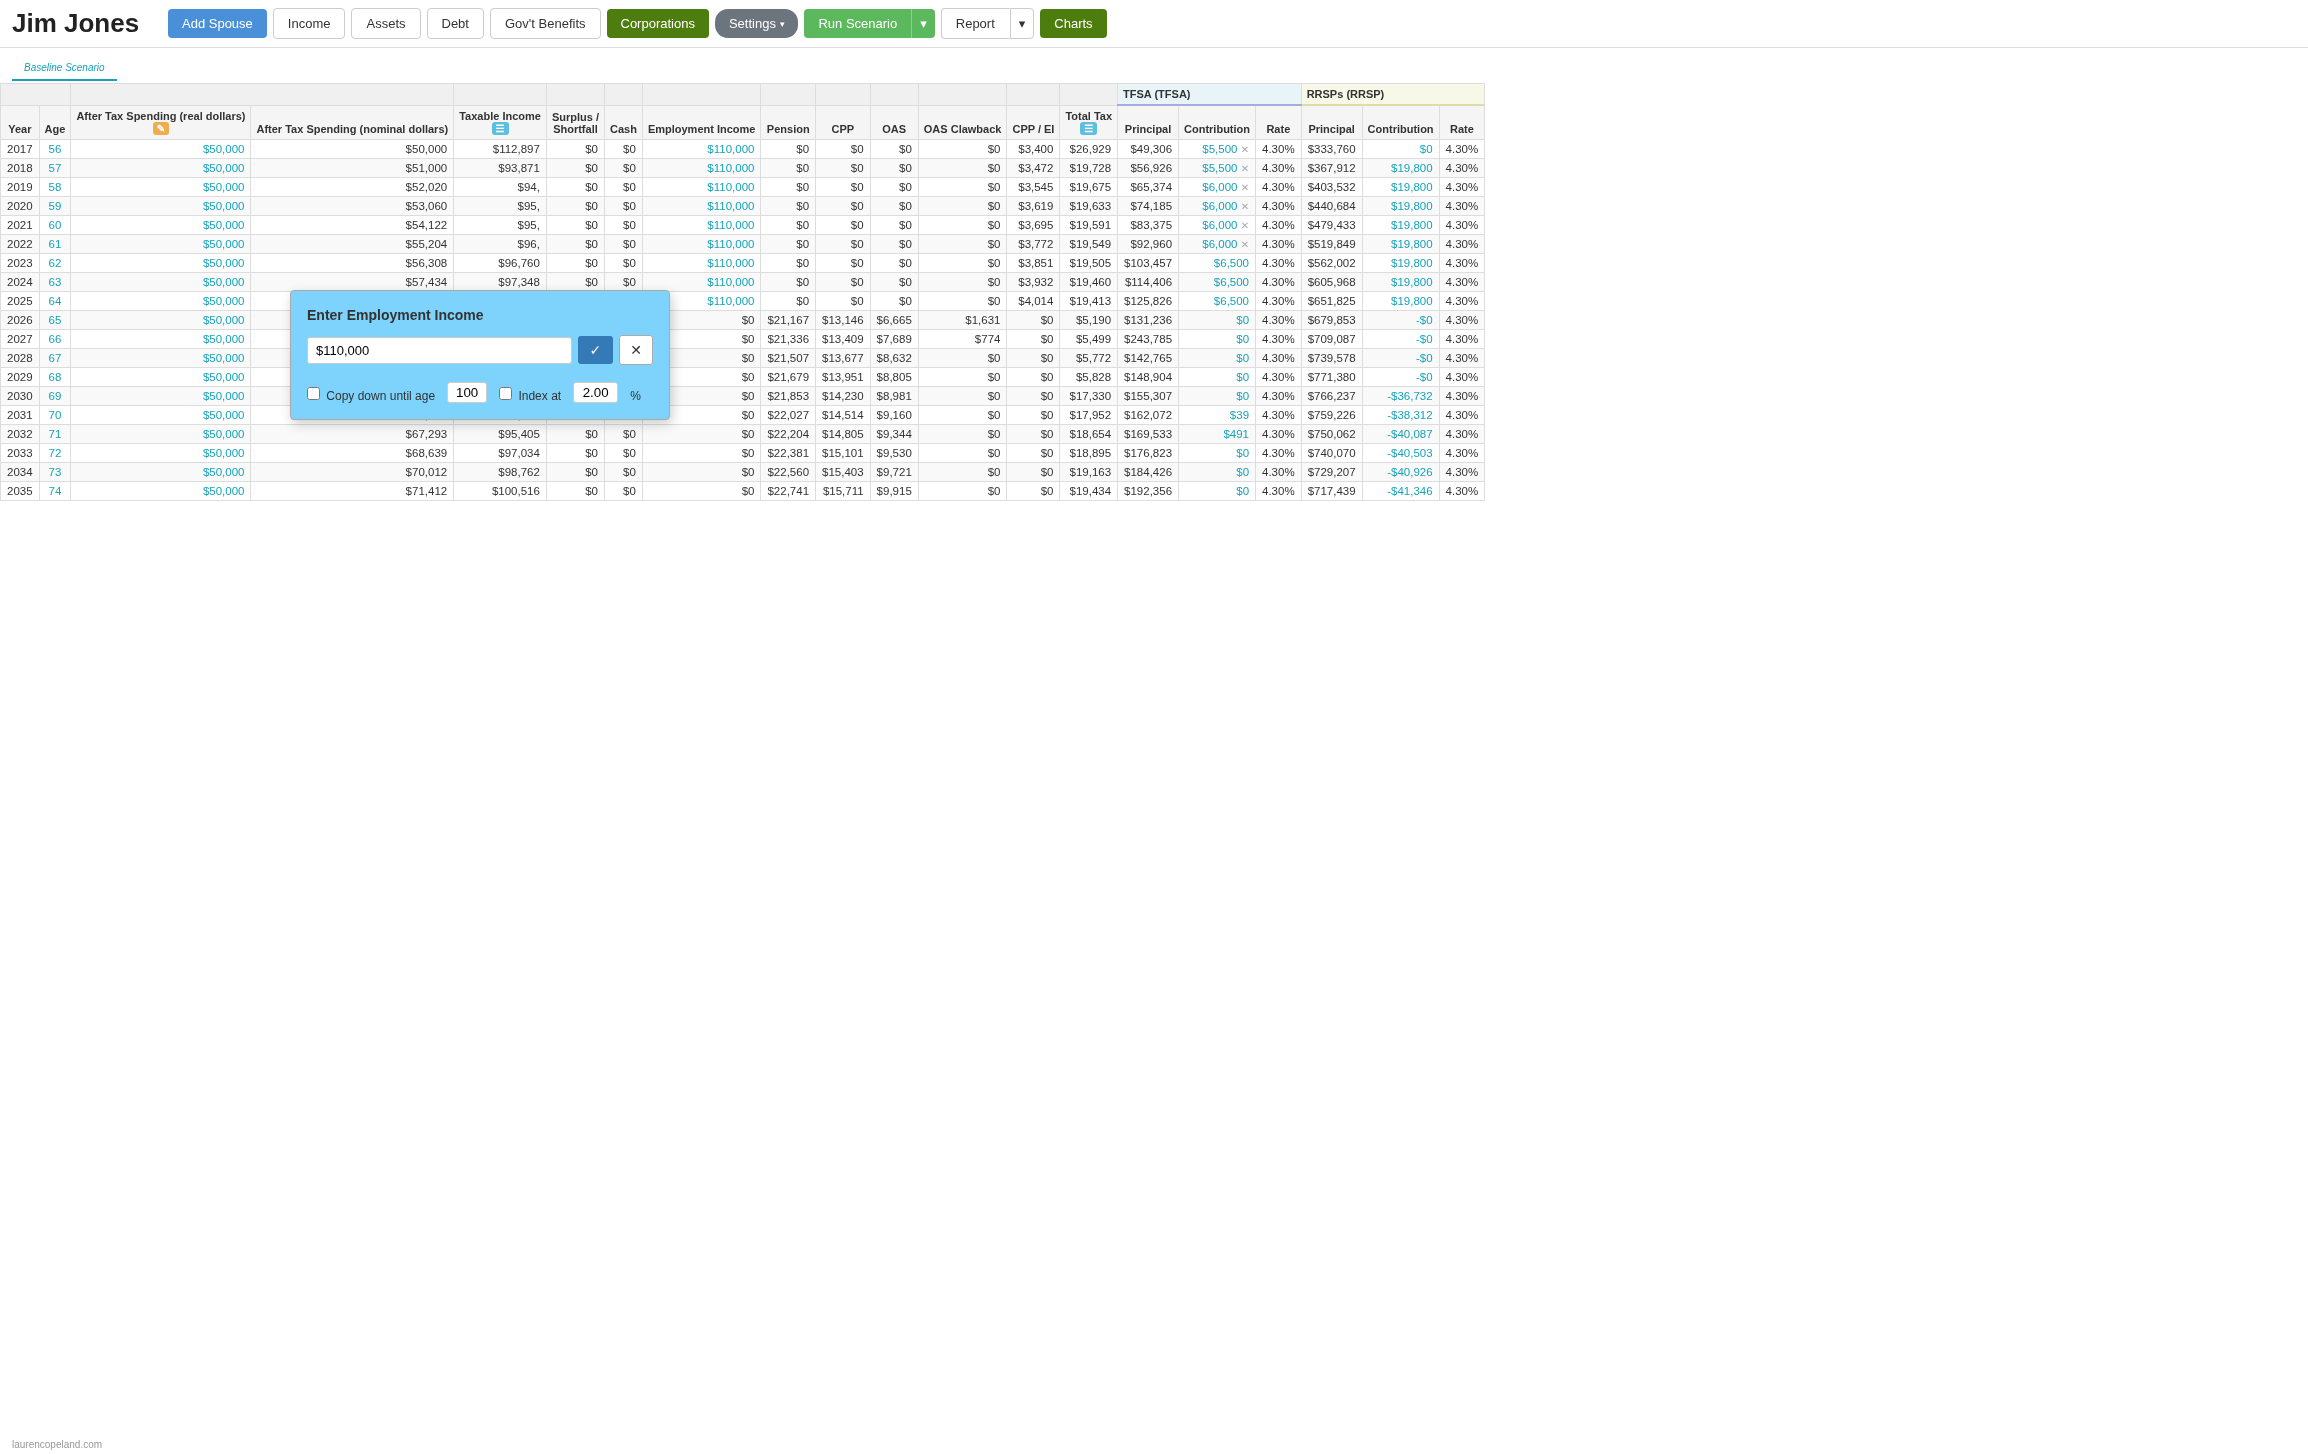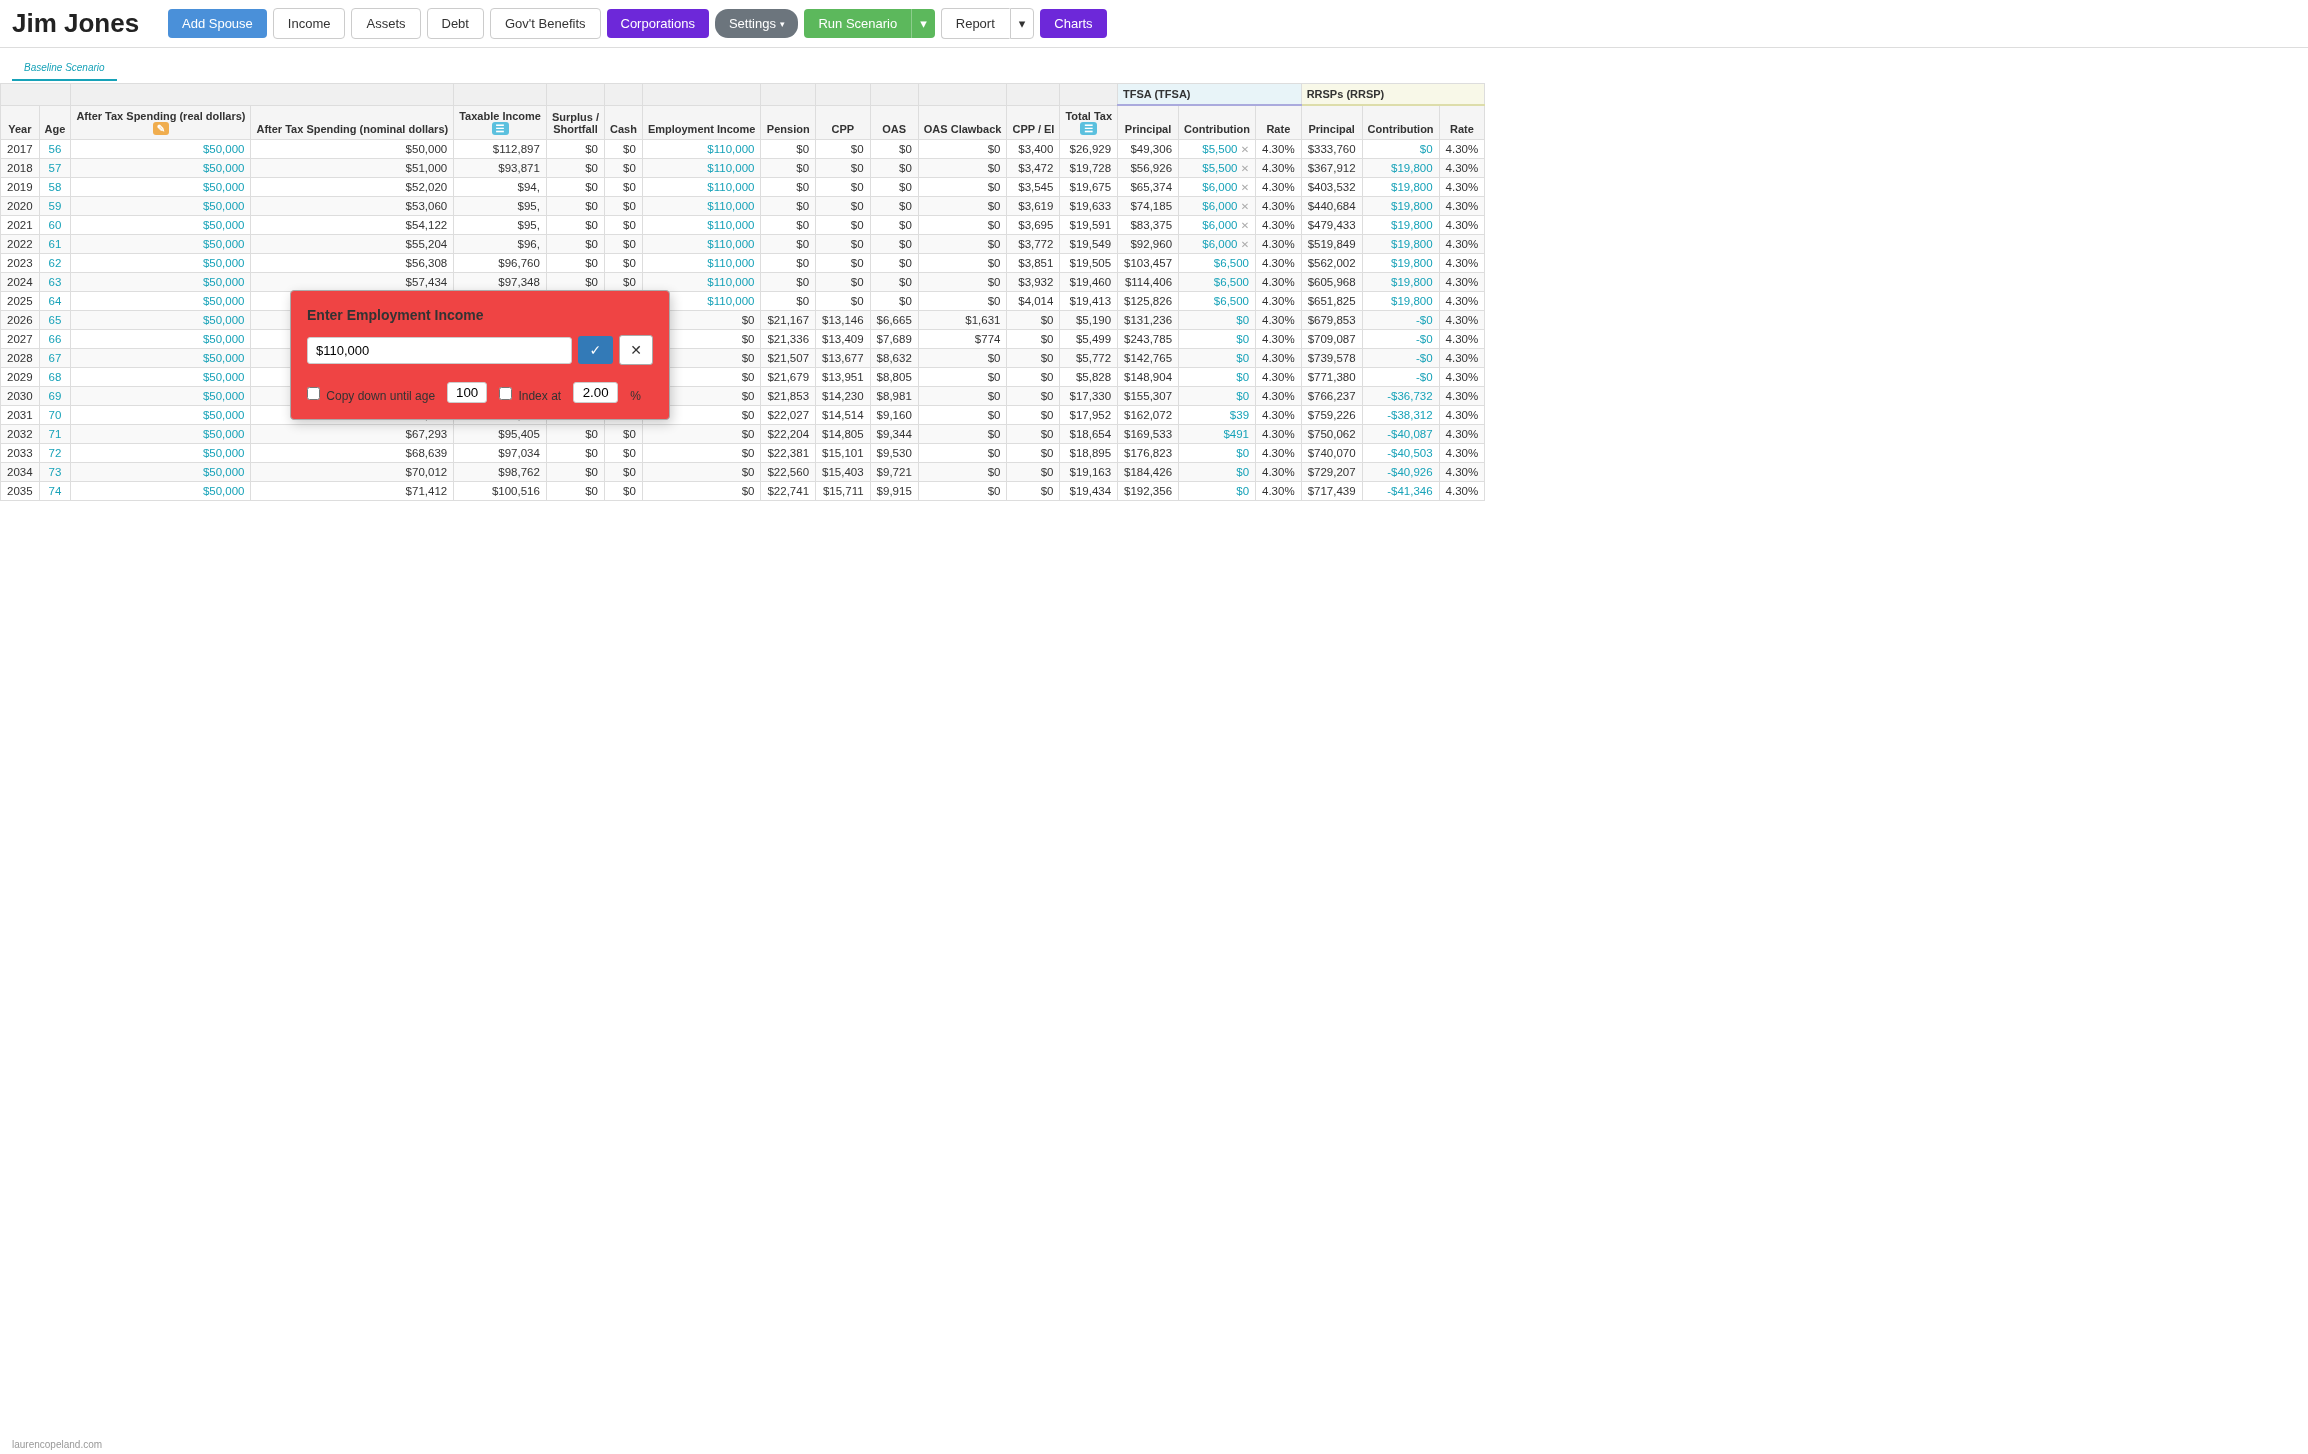--- a/index.html
+++ b/index.html
@@ -24,21 +24,21 @@
     .nav-btn {
       padding: 7px 14px;
       border: none;
       border-radius: 4px;
       cursor: pointer;
       font-size: 13px;
       font-weight: 500;
     }
     .btn-blue { background: #4a90d9; color: #fff; }
     .btn-green { background: #5cb85c; color: #fff; }
-    .btn-teal { background: #6d28d9; color: #fff; }
+    .btn-teal { background: #4d7c0f; color: #fff; }
     .btn-gray { background: #6c757d; color: #fff; }
     .btn-outline { background: #fff; color: #333; border: 1px solid #ccc; }
     .btn-dropdown { display: flex; align-items: center; gap: 4px; border-radius: 13px; }
     .btn-dropdown .caret { font-size: 9px; }
     .btn-split { display: flex; }
     .btn-split .main-part { border-radius: 4px 0 0 4px; border-right: 1px solid rgba(255,255,255,0.3); }
     .btn-split .caret-part { border-radius: 0 4px 4px 0; padding: 7px 8px; }
 
     
     .scenario-label {
@@ -105,21 +105,21 @@
     .popup-overlay {
       position: fixed;
       top: 0; left: 0; right: 0; bottom: 0;
       z-index: 100;
       pointer-events: none;
     }
     .popup {
       position: absolute;
       top: 290px;
       left: 290px;
-      background: #ef4444;
+      background: #7dd3fc;
       border: 1px solid #aaa;
       border-radius: 4px;
       box-shadow: 2px 4px 12px rgba(0,0,0,0.2);
       padding: 16px;
       z-index: 101;
       pointer-events: all;
       width: 380px;
     }
     .popup-title {
       font-weight: bold;

